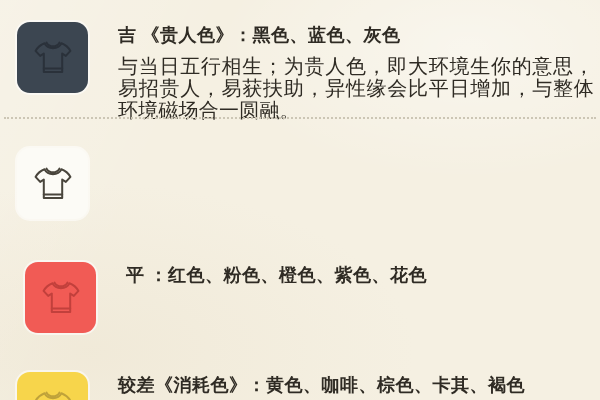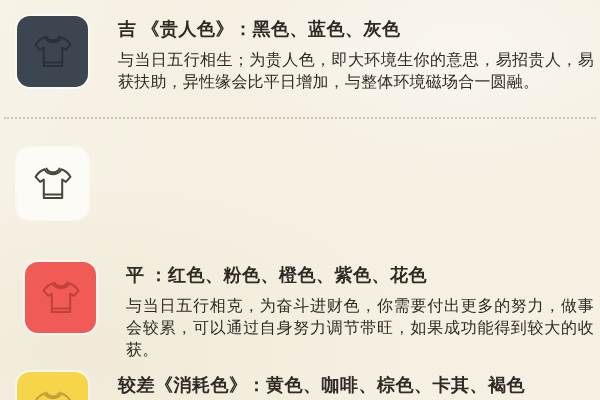--- a/index.html
+++ b/index.html
@@ -24,21 +24,21 @@
     inset: 0;
   }
   .row {
     position: absolute;
     left: 17px;
     right: 6px;
     display: flex;
     align-items: flex-start;
     gap: 30px;
   }
-  .row-0 { top: 16px; }
+  .row-0 { top: 22px; }
   .row-1 { top: 148px; }
   .row-2 { top: 262px; margin-left: 8px; }
   .row-3 { top: 372px; }
   .icon-box {
     flex: none;
     width: 71px;
     height: 71px;
     border-radius: 13px;
     display: flex;
     align-items: center;
@@ -63,21 +63,21 @@
   .title {
     margin-top: 3px;
     font-size: 18px;
     font-weight: bold;
     line-height: 21px;
     letter-spacing: 0.5px;
     white-space: nowrap;
   }
   .desc {
     margin-top: 9px;
-    font-size: 16px;
+    font-size: 20px;
     line-height: 22px;
     letter-spacing: 0.2px;
     text-align: justify;
   }
   .divider {
     position: absolute;
     left: 4px;
     right: 4px;
     top: 117px;
     border-top: 2px dotted #ccc6b5;
@@ -118,21 +118,20 @@
   <div class="row row-2">
     <div class="icon-box" style="background: rgb(241, 91, 85); color: rgb(194, 64, 60);">
       <svg viewBox="0 0 48 48" aria-hidden="true">
         <path d="M15.2 8.6 C11.2 10.2 7.8 12.9 5.8 16.6 L10.6 21.8 L14.4 19.4 L14.4 38.6 L33.6 38.6 L33.6 19.4 L37.4 21.8 L42.2 16.6 C40.2 12.9 36.8 10.2 32.8 8.6 C31.2 11.8 27.9 13.7 24 13.7 C20.1 13.7 16.8 11.8 15.2 8.6 Z"></path>
         <path d="M17.3 8 C18.7 10.4 21.2 11.8 24 11.8 C26.8 11.8 29.3 10.4 30.7 8"></path>
         <path d="M14.4 34.9 L33.6 34.9"></path>
       </svg>
     </div>
     <div class="content">
       <div class="title">平 ：红色、粉色、橙色、紫色、花色</div>
-      <div class="desc">与当日五行相克，为奋斗进财色，你需要付出更多的努力，做事会较累，可以通过自身努力调节带旺，如果成功能得到较大的收获。</div>
     </div>
   </div>
 
   <div class="row row-3">
     <div class="icon-box" style="background: rgb(247, 213, 75); color: rgb(191, 162, 58);">
       <svg viewBox="0 0 48 48" aria-hidden="true">
         <path d="M15.2 8.6 C11.2 10.2 7.8 12.9 5.8 16.6 L10.6 21.8 L14.4 19.4 L14.4 38.6 L33.6 38.6 L33.6 19.4 L37.4 21.8 L42.2 16.6 C40.2 12.9 36.8 10.2 32.8 8.6 C31.2 11.8 27.9 13.7 24 13.7 C20.1 13.7 16.8 11.8 15.2 8.6 Z"></path>
         <path d="M17.3 8 C18.7 10.4 21.2 11.8 24 11.8 C26.8 11.8 29.3 10.4 30.7 8"></path>
         <path d="M14.4 34.9 L33.6 34.9"></path>
       </svg>

